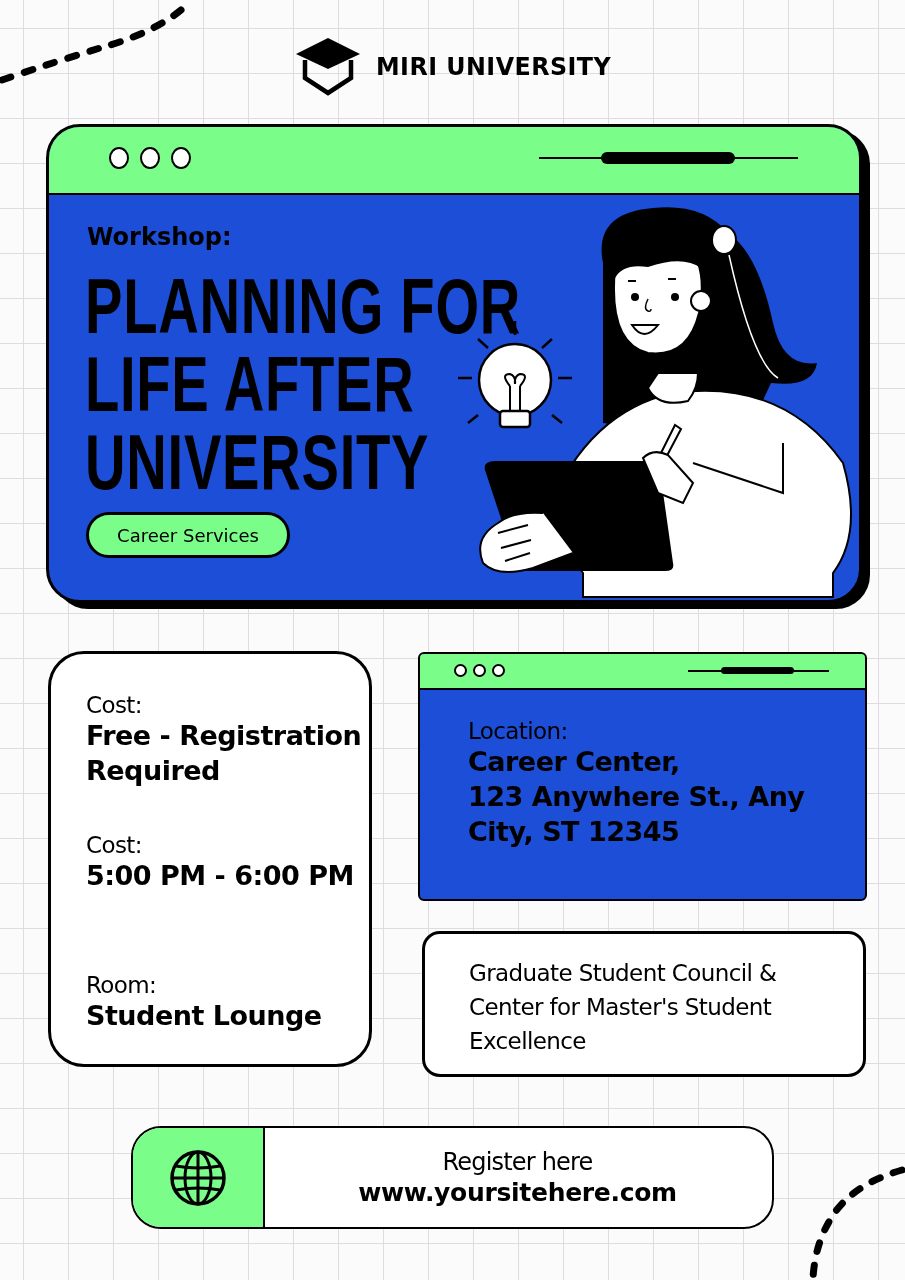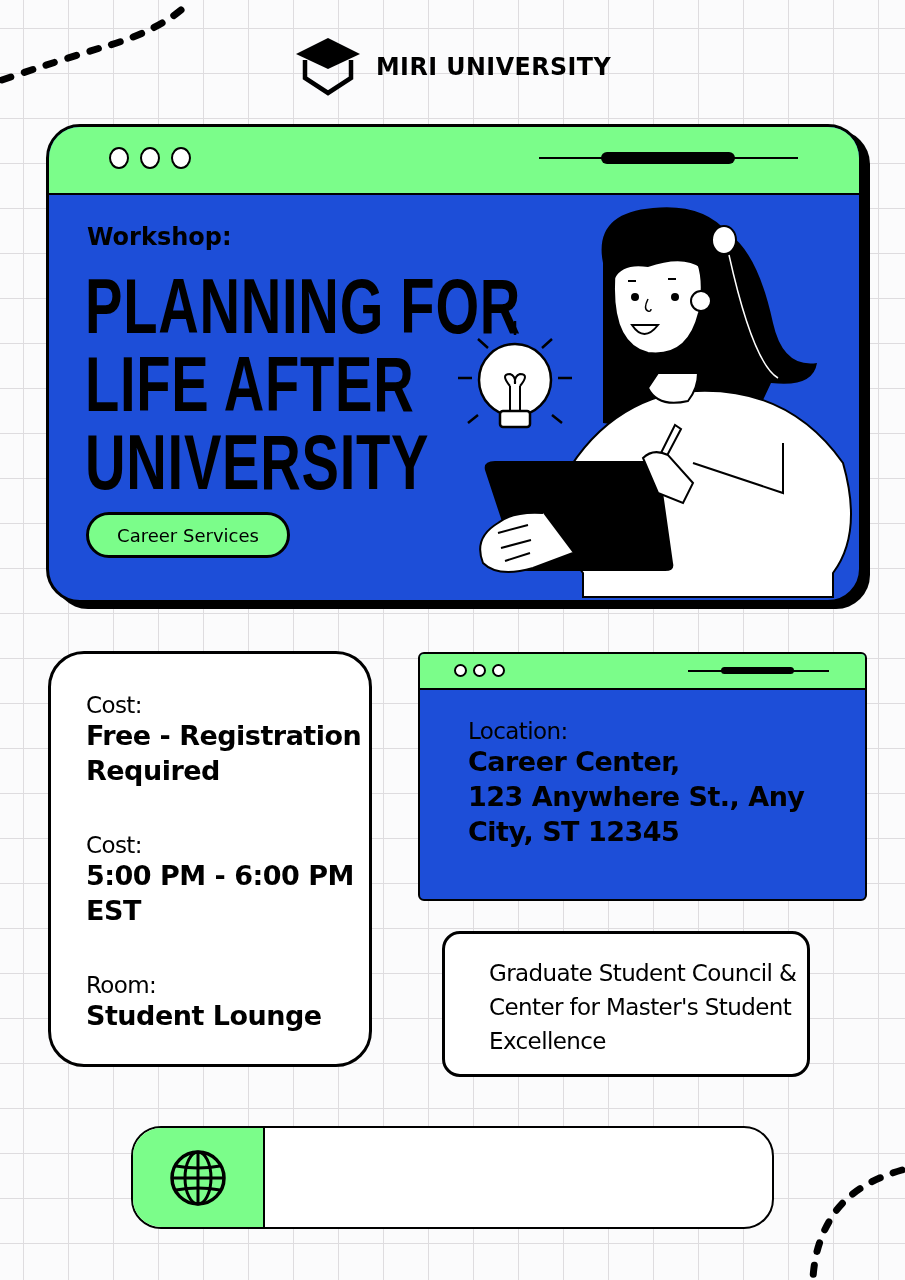--- a/index.html
+++ b/index.html
@@ -36,21 +36,21 @@
 
   .card { position:absolute; background:#fff; border:3px solid #000; box-sizing:border-box; }
   .card-left { left:48px; top:651px; width:324px; height:416px; border-radius:36px; }
   .lbl { font-family:"DejaVu Sans", sans-serif; font-size:23px; font-weight:normal; letter-spacing:-0.6px; }
   .val { font-family:"DejaVu Sans", sans-serif; font-size:27px; font-weight:bold; line-height:35px; letter-spacing:-0.5px; }
   .info-block { position:absolute; left:35px; }
 
   .win-loc { left:418px; top:652px; width:445px; height:245px; border-radius:6px; border-width:2px; }
   .win-loc .titlebar { height:34px; border-bottom-width:2px; }
   .win-loc .dot { width:13px; height:13px; border-width:2px; }
-  .card-org { left:442px; top:931px; width:368px; height:146px; border-radius:18px; }
+  .card-org { left:422px; top:931px; width:444px; height:146px; border-radius:18px; }
   .org-text { position:absolute; left:44px; top:22px; font-family:"DejaVu Sans", sans-serif; font-size:23px; line-height:34px; letter-spacing:-0.6px; }
 
   .reg { position:absolute; left:131px; top:1126px; width:643px; height:103px; border:2px solid #000; border-radius:30px; background:#fff; overflow:hidden; box-sizing:border-box; }
   .reg-icon { position:absolute; left:0; top:0; width:130px; height:100%; background:#7bfd8a; border-right:2px solid #000; display:flex; align-items:center; justify-content:center; }
   .reg-text { position:absolute; left:130px; right:0; top:0; bottom:0; display:flex; flex-direction:column; align-items:center; justify-content:center; }
   .reg-label { font-family:"DejaVu Sans", sans-serif; font-size:24px; letter-spacing:-0.8px; }
   .reg-url { font-family:"DejaVu Sans", sans-serif; font-size:25px; font-weight:bold; letter-spacing:-0.3px; margin-top:2px; }
 </style>
 </head>
 <body>
@@ -132,21 +132,20 @@
 
 <div class="card card-left">
   <div class="info-block" style="top:38px">
     <div class="lbl">Cost:</div>
     <div class="val">Free - Registration</div>
     <div class="val">Required</div>
   </div>
   <div class="info-block" style="top:178px">
     <div class="lbl">Cost:</div>
     <div class="val">5:00 PM - 6:00 PM</div>
-    <div class="val">EST</div>
   </div>
   <div class="info-block" style="top:318px">
     <div class="lbl">Room:</div>
     <div class="val">Student Lounge</div>
   </div>
 </div>
 
 <div class="win win-loc">
   <div class="titlebar">
     <div class="dots" style="left:34px;top:10px;gap:6px">
@@ -176,13 +175,17 @@
 <div class="reg">
   <div class="reg-icon">
     <svg width="56" height="56" viewBox="0 0 56 56">
       <ellipse cx="28" cy="28" rx="26" ry="26" fill="none" stroke="#000" stroke-width="3.5"></ellipse>
       <ellipse cx="28" cy="28" rx="13" ry="26" fill="none" stroke="#000" stroke-width="3"></ellipse>
       <line x1="28" y1="2" x2="28" y2="54" stroke="#000" stroke-width="3"></line>
       <line x1="2" y1="28" x2="54" y2="28" stroke="#000" stroke-width="3"></line>
       <path d="M6 16 Q28 20 50 16 M6 40 Q28 36 50 40" fill="none" stroke="#000" stroke-width="3"></path>
     </svg>
   </div>
+  <div class="reg-text">
+    <div class="reg-label">Register here</div>
+    <div class="reg-url">www.yoursitehere.com</div>
+  </div>
 </div>
 
 </body></html>

